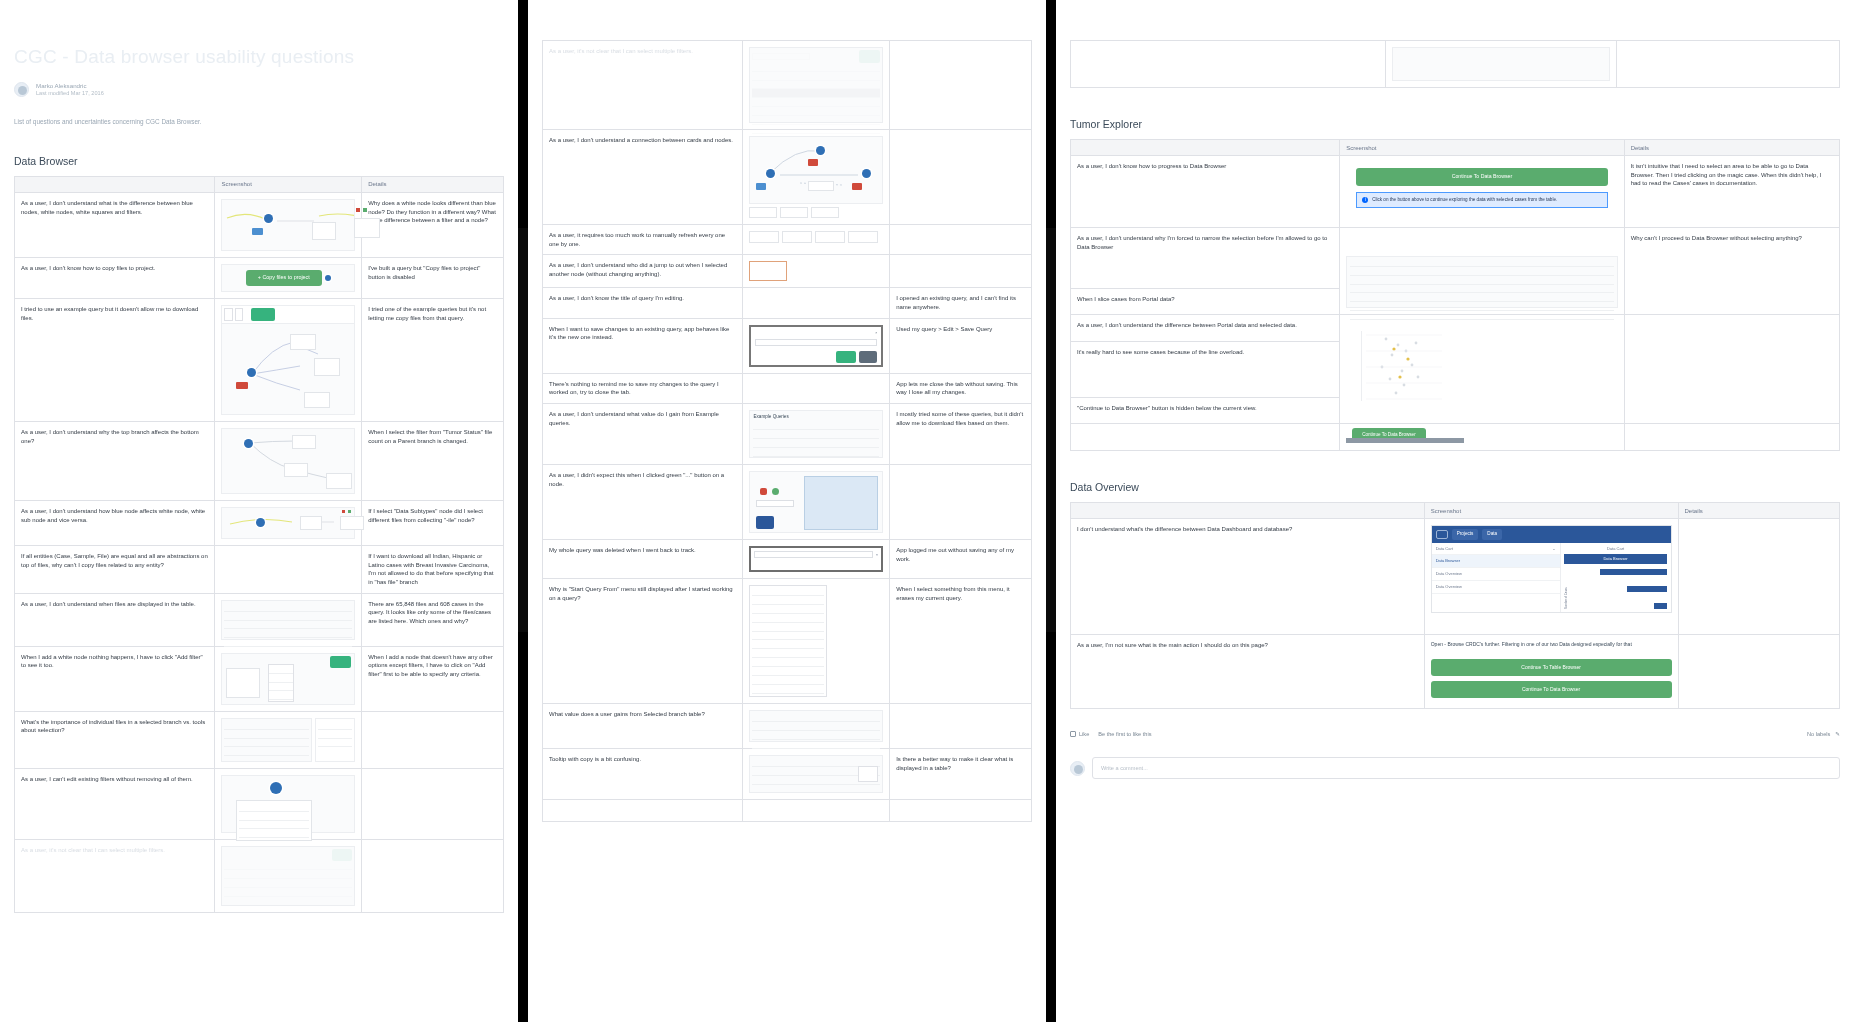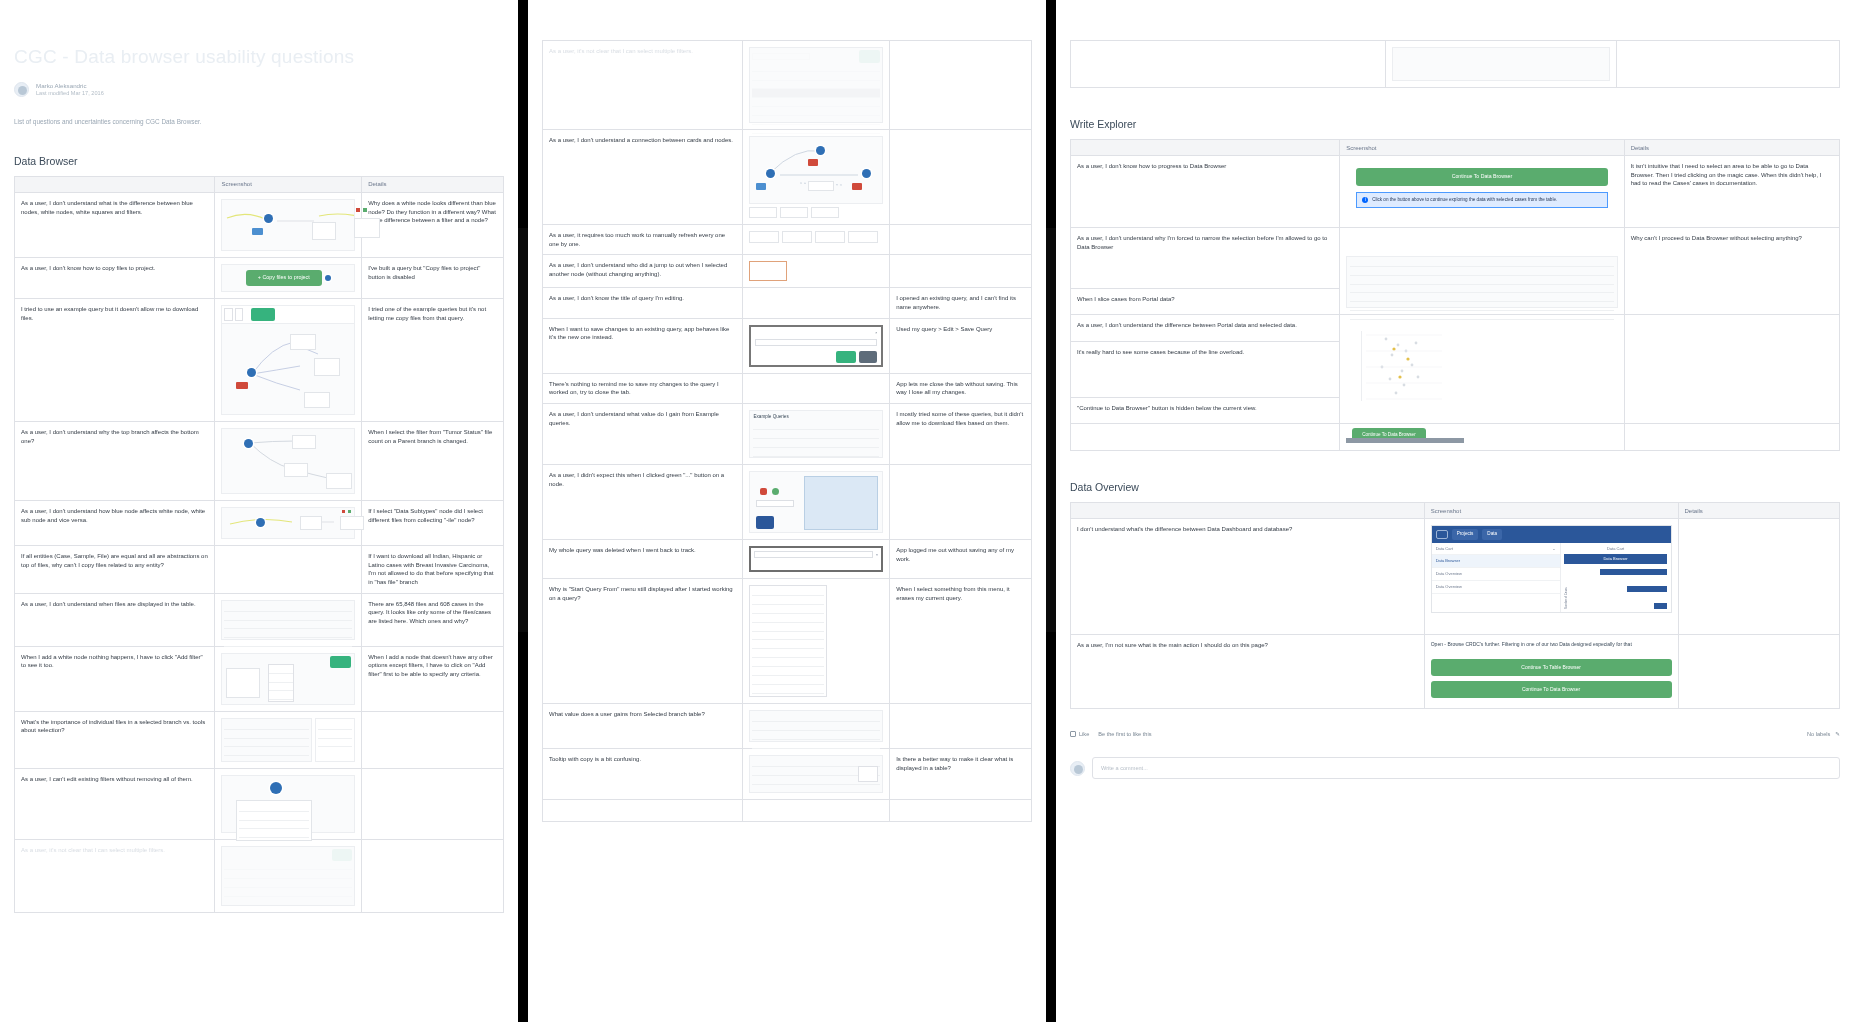--- a/index.html
+++ b/index.html
@@ -598,21 +598,21 @@
           <tr>
             <td style="height:42px">&nbsp;</td>
             <td class="shot">
               <div class="mockbox" style="height:34px"></div>
             </td>
             <td>&nbsp;</td>
           </tr>
         </tbody>
       </table>
 
-      <h2 class="section">Write Explorer</h2>
+      <h2 class="section">Tumor Explorer</h2>
 
       <table class="q">
         <colgroup>
             <col style="width:35%">
             <col style="width:37%">
             <col style="width:28%">
           </colgroup>
         <thead>
           <tr>
             <th></th>

